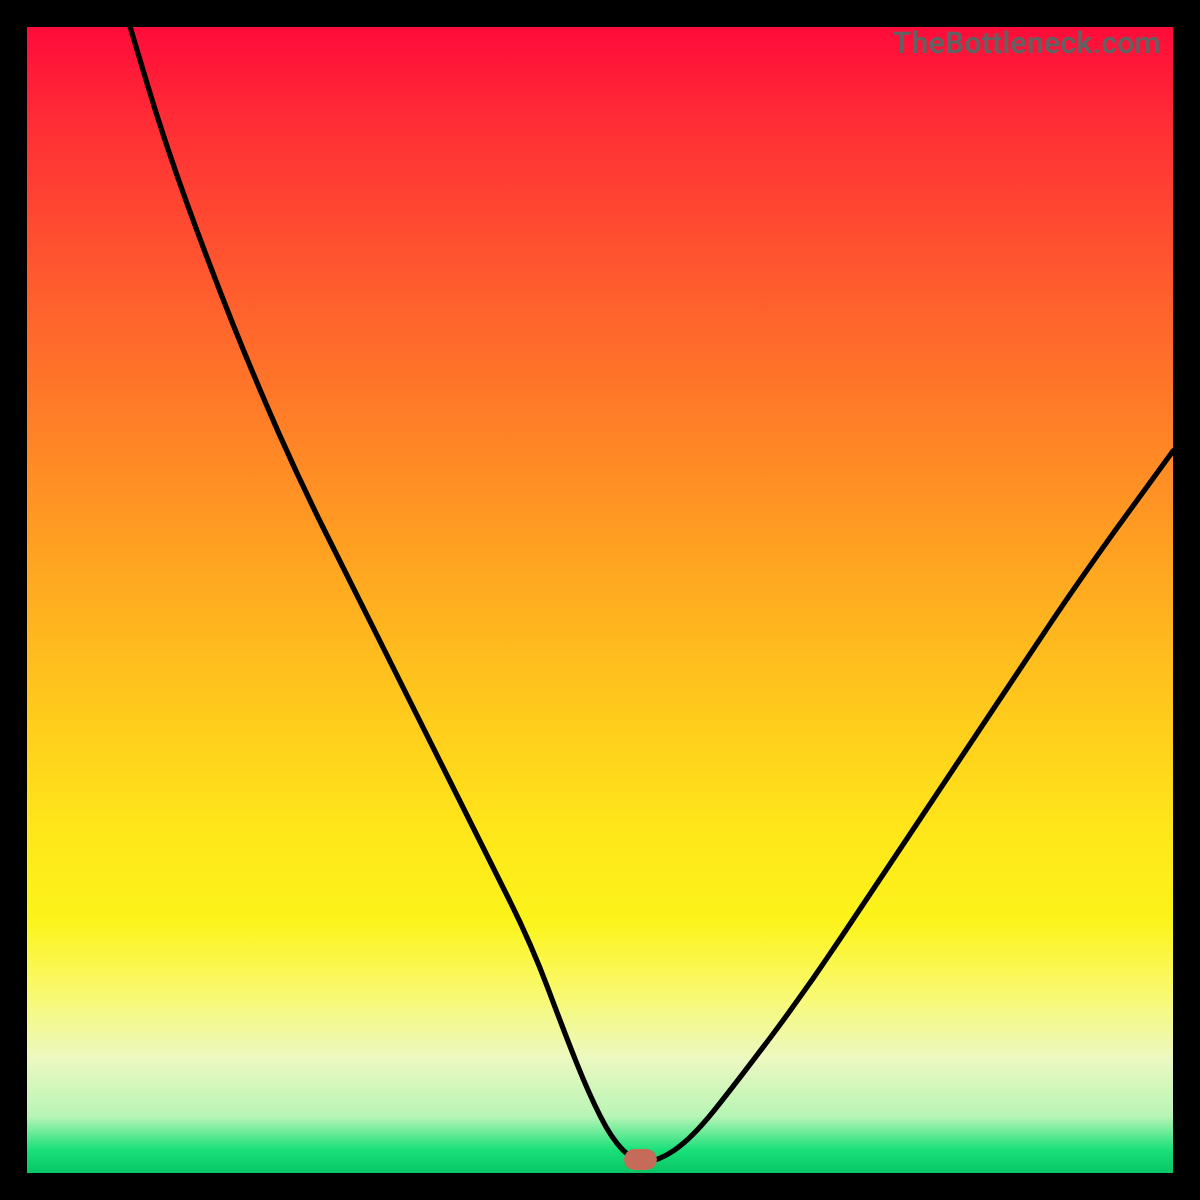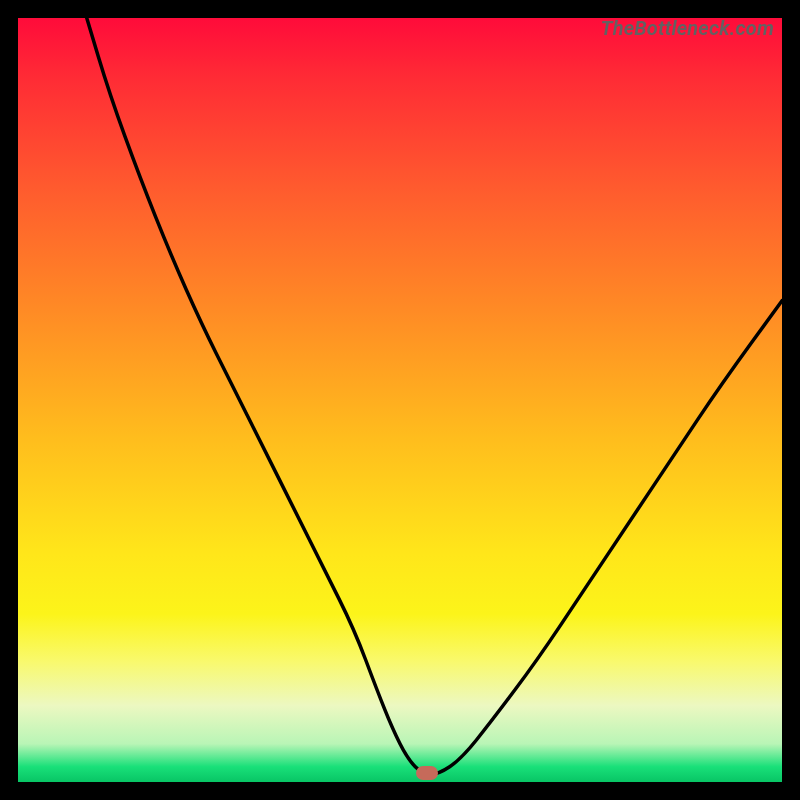--- a/index.html
+++ b/index.html
@@ -33,21 +33,20 @@
       #ff8a25 38%,
       #ffbd1d 55%,
       #ffe61a 70%,
       #fcf41a 78%,
       #f9f96a 84%,
       #ecf8c1 90%,
       #b9f5b6 95%,
       #19e079 98%,
       #08c565 100%
     );
-    font-style: italic;
   }
   .attribution {
     position: absolute;
     top: -2px;
     right: 8px;
     font-size: 20px;
     font-weight: 600;
     color: #626262;
     letter-spacing: 0.2px;
   }

